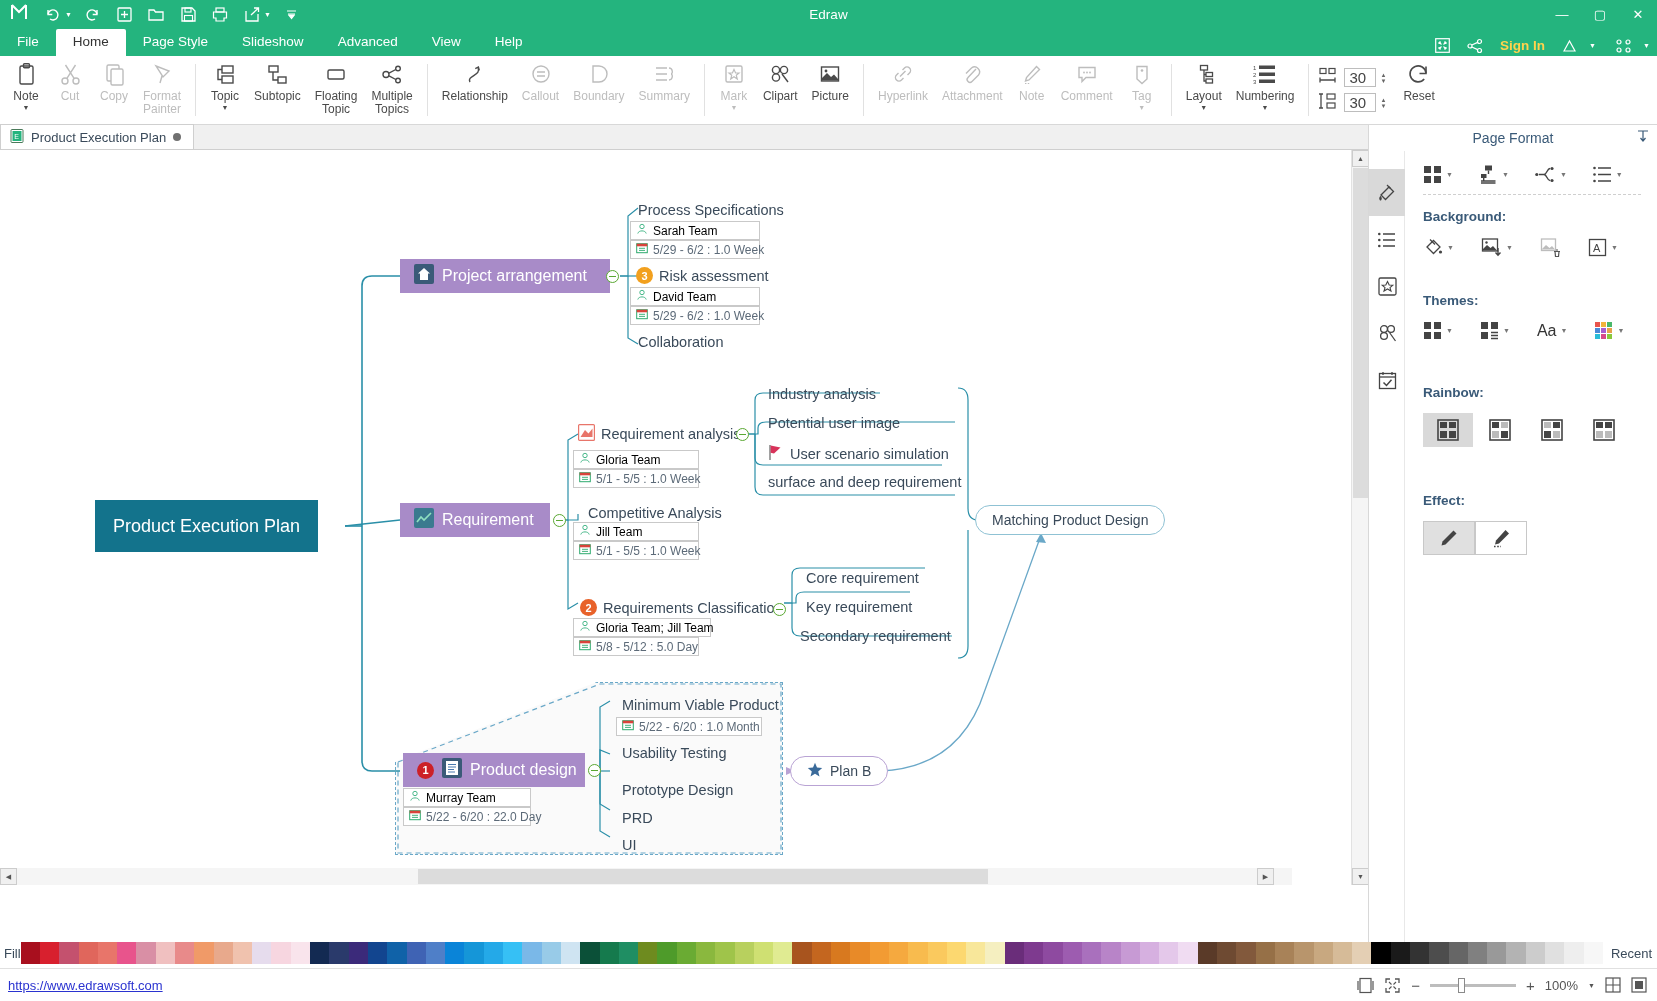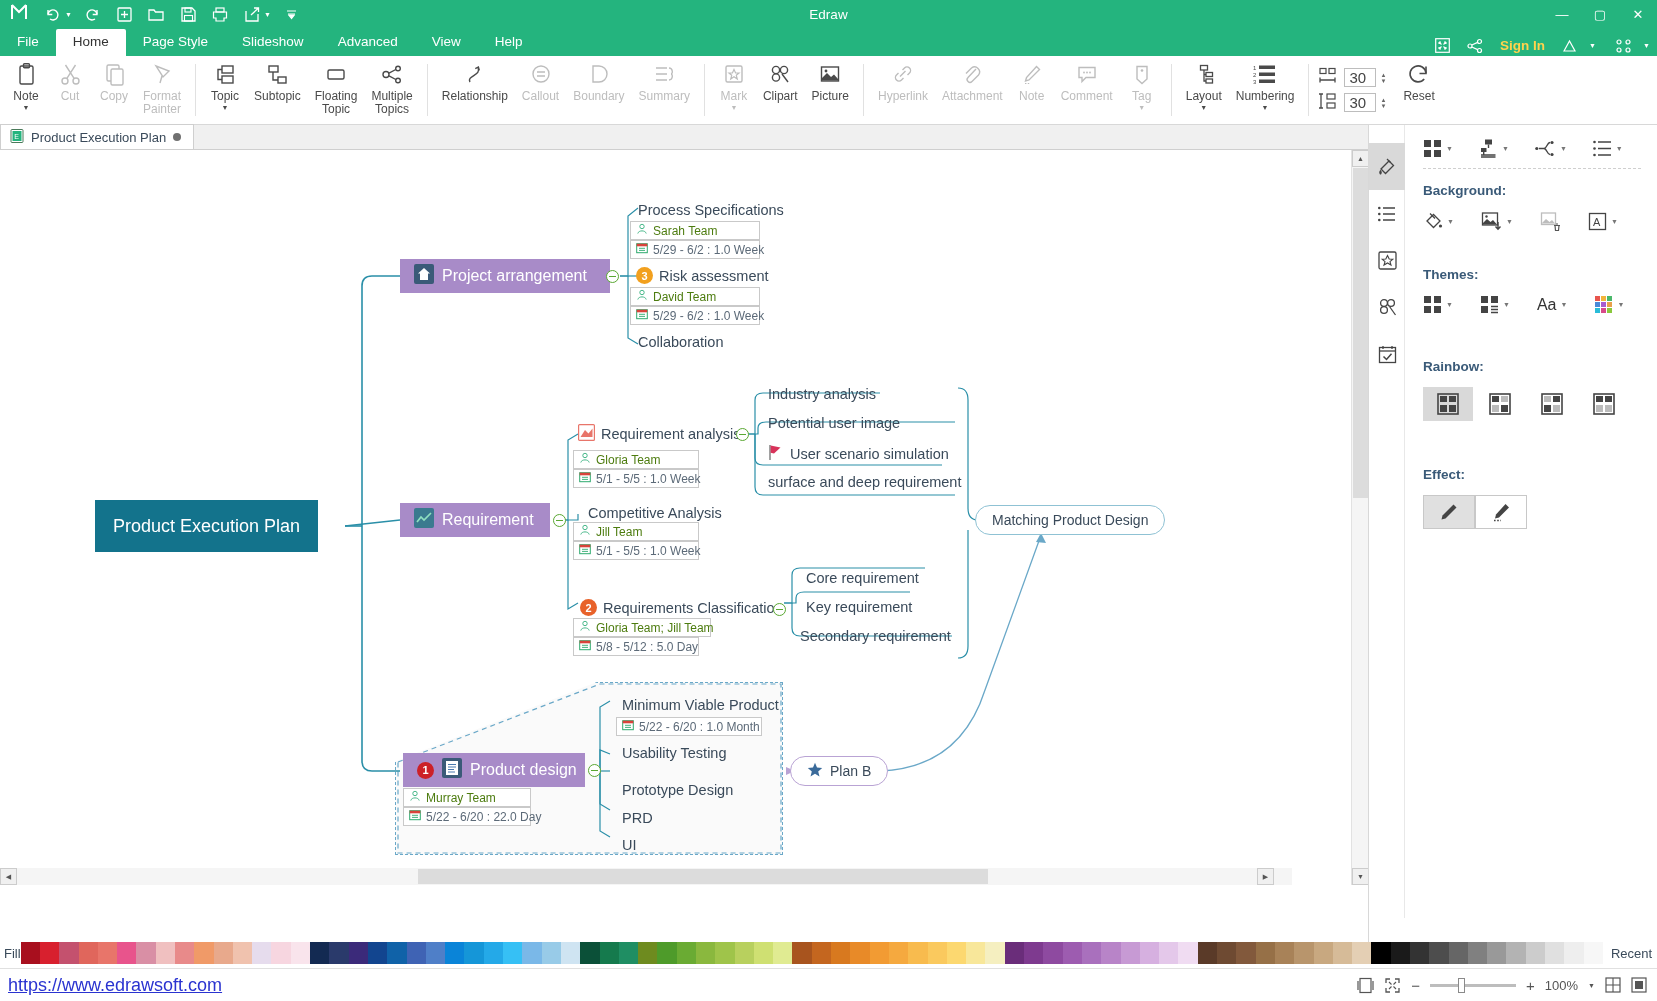--- a/index.html
+++ b/index.html
@@ -125,21 +125,21 @@
     background:#a88bc8; color:#fff; font-size:16px; padding:0 14px;
     display:flex; align-items:center; gap:8px; height:34px; white-space:nowrap;
   }
   .sub-label {
     font-size:14.5px; color:#3a4a5a; white-space:nowrap; display:flex; align-items:center; gap:6px;
   }
   .tagbox {
     border:1px solid #c9c9c9; background:#fff; height:19px; display:flex; align-items:center;
     gap:5px; padding:0 5px; font-size:12px; color:#8a8a8a; white-space:nowrap;
   }
-  .tagbox .who { color:#4d7c0f; }
+  .tagbox .who { color:#000000; }
   .tagbox .date { color:#5c6a78; }
   .leaf {
     font-size:14.5px; color:#3a4a5a; white-space:nowrap; display:flex; align-items:center; gap:7px;
   }
   .float-node {
     border:1px solid #b9a3d4; border-radius:16px; background:#fff; height:30px;
     display:flex; align-items:center; gap:7px; padding:0 16px; font-size:14px; color:#3a4a5a;
     white-space:nowrap;
   }
   .callout-node {
@@ -206,21 +206,21 @@
   }
   .fill-lbl { width:27px; font-size:13px; color:#3a4a5a; padding-left:4px; }
   .swatches { display:flex; height:22px; }
   .sw { width:19.3px; height:22px; }
   .recent-lbl { margin-left:8px; font-size:13px; color:#3a4a5a; }
   .statusbar {
     position:absolute; left:0; bottom:0; width:1657px; height:33px;
     background:#fff; border-top:1px solid #e0e0e0; display:flex; align-items:center;
   }
   .status-link {
-    margin-left:8px; font-size:18px; color:#2a33d0; text-decoration:underline; cursor:pointer;
+    margin-left:8px; font-size:13px; color:#2a33d0; text-decoration:underline; cursor:pointer;
   }
   .zoom-ctrls {
     position:absolute; right:10px; display:flex; align-items:center; gap:10px; color:#555; font-size:13px;
   }
   .zoom-ctrls .zic { cursor:pointer; display:flex; align-items:center; }
   .slider { position:relative; width:86px; height:3px; background:#bdbdbd; }
   .slider .knob {
     position:absolute; left:28px; top:-6px; width:7px; height:15px; background:#fff;
     border:1px solid #8a8a8a; cursor:pointer;
   }
@@ -927,20 +927,28 @@
     </div>
   </div>
 
   <div class="vscroll" style="right:289px;">
     <div class="arrow">▲</div>
     <div class="thumb"></div>
     <div class="arrow bot">▼</div>
   </div>
 
   <div class="rightpanel">
+    <div class="rp-head">
+      <span>Page Format</span>
+      <span class="rp-pin">
+        <svg width="12" height="12" viewBox="0 0 12 12">
+            <path d="M1 1 L11 1 M6 1 L6 11 M3.5 8 L6 11 L8.5 8" stroke="#3a5a78" stroke-width="1.2" fill="none"></path>
+          </svg>
+      </span>
+    </div>
     <div class="rp-body">
       <div class="rp-tabs">
         <div class="rp-tab active">
           <svg width="21" height="21" viewBox="0 0 21 21">
               <path d="M4 13 L12 5 L16.5 9.5 L8.5 17.5 Z" stroke="#444" stroke-width="1.3" fill="none"></path>
               <path d="M10 3 L13.5 6.5" stroke="#444" stroke-width="1.3"></path>
               <path d="M3 18.5 C1 16 3.5 14 3.5 14 C3.5 14 6 16 4 18.5 Z" fill="#444"></path>
             </svg>
         </div>
         <div class="rp-tab">

